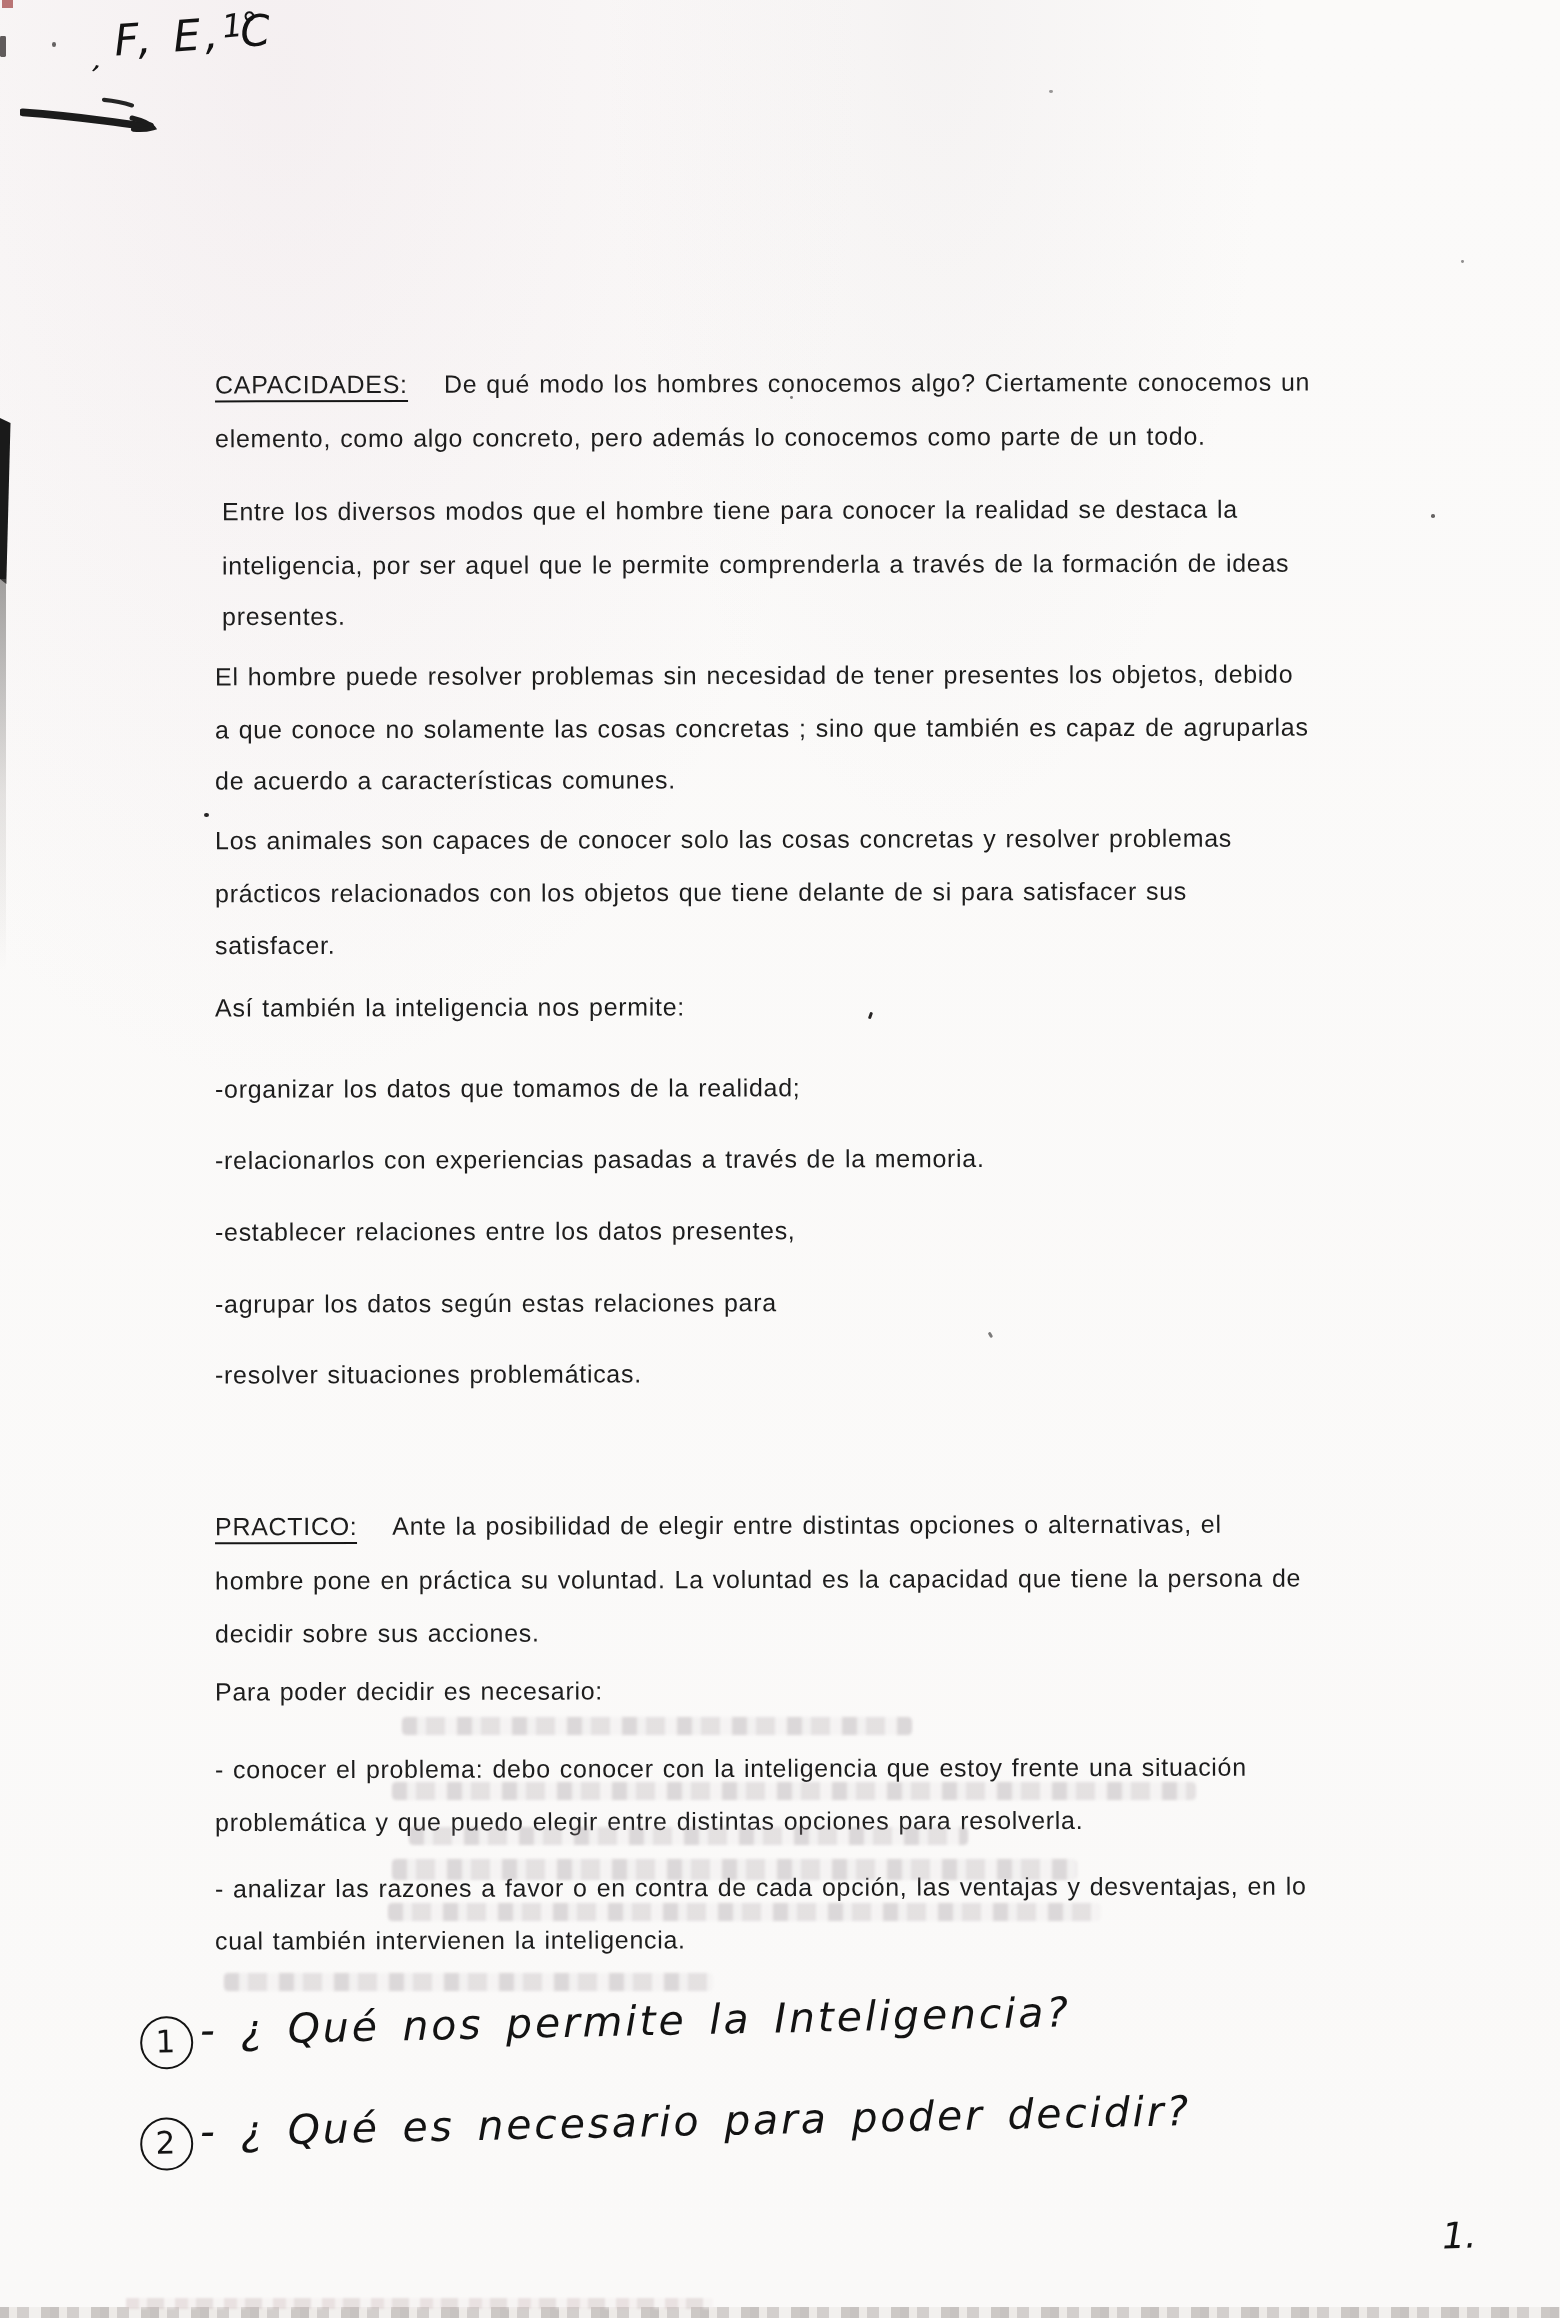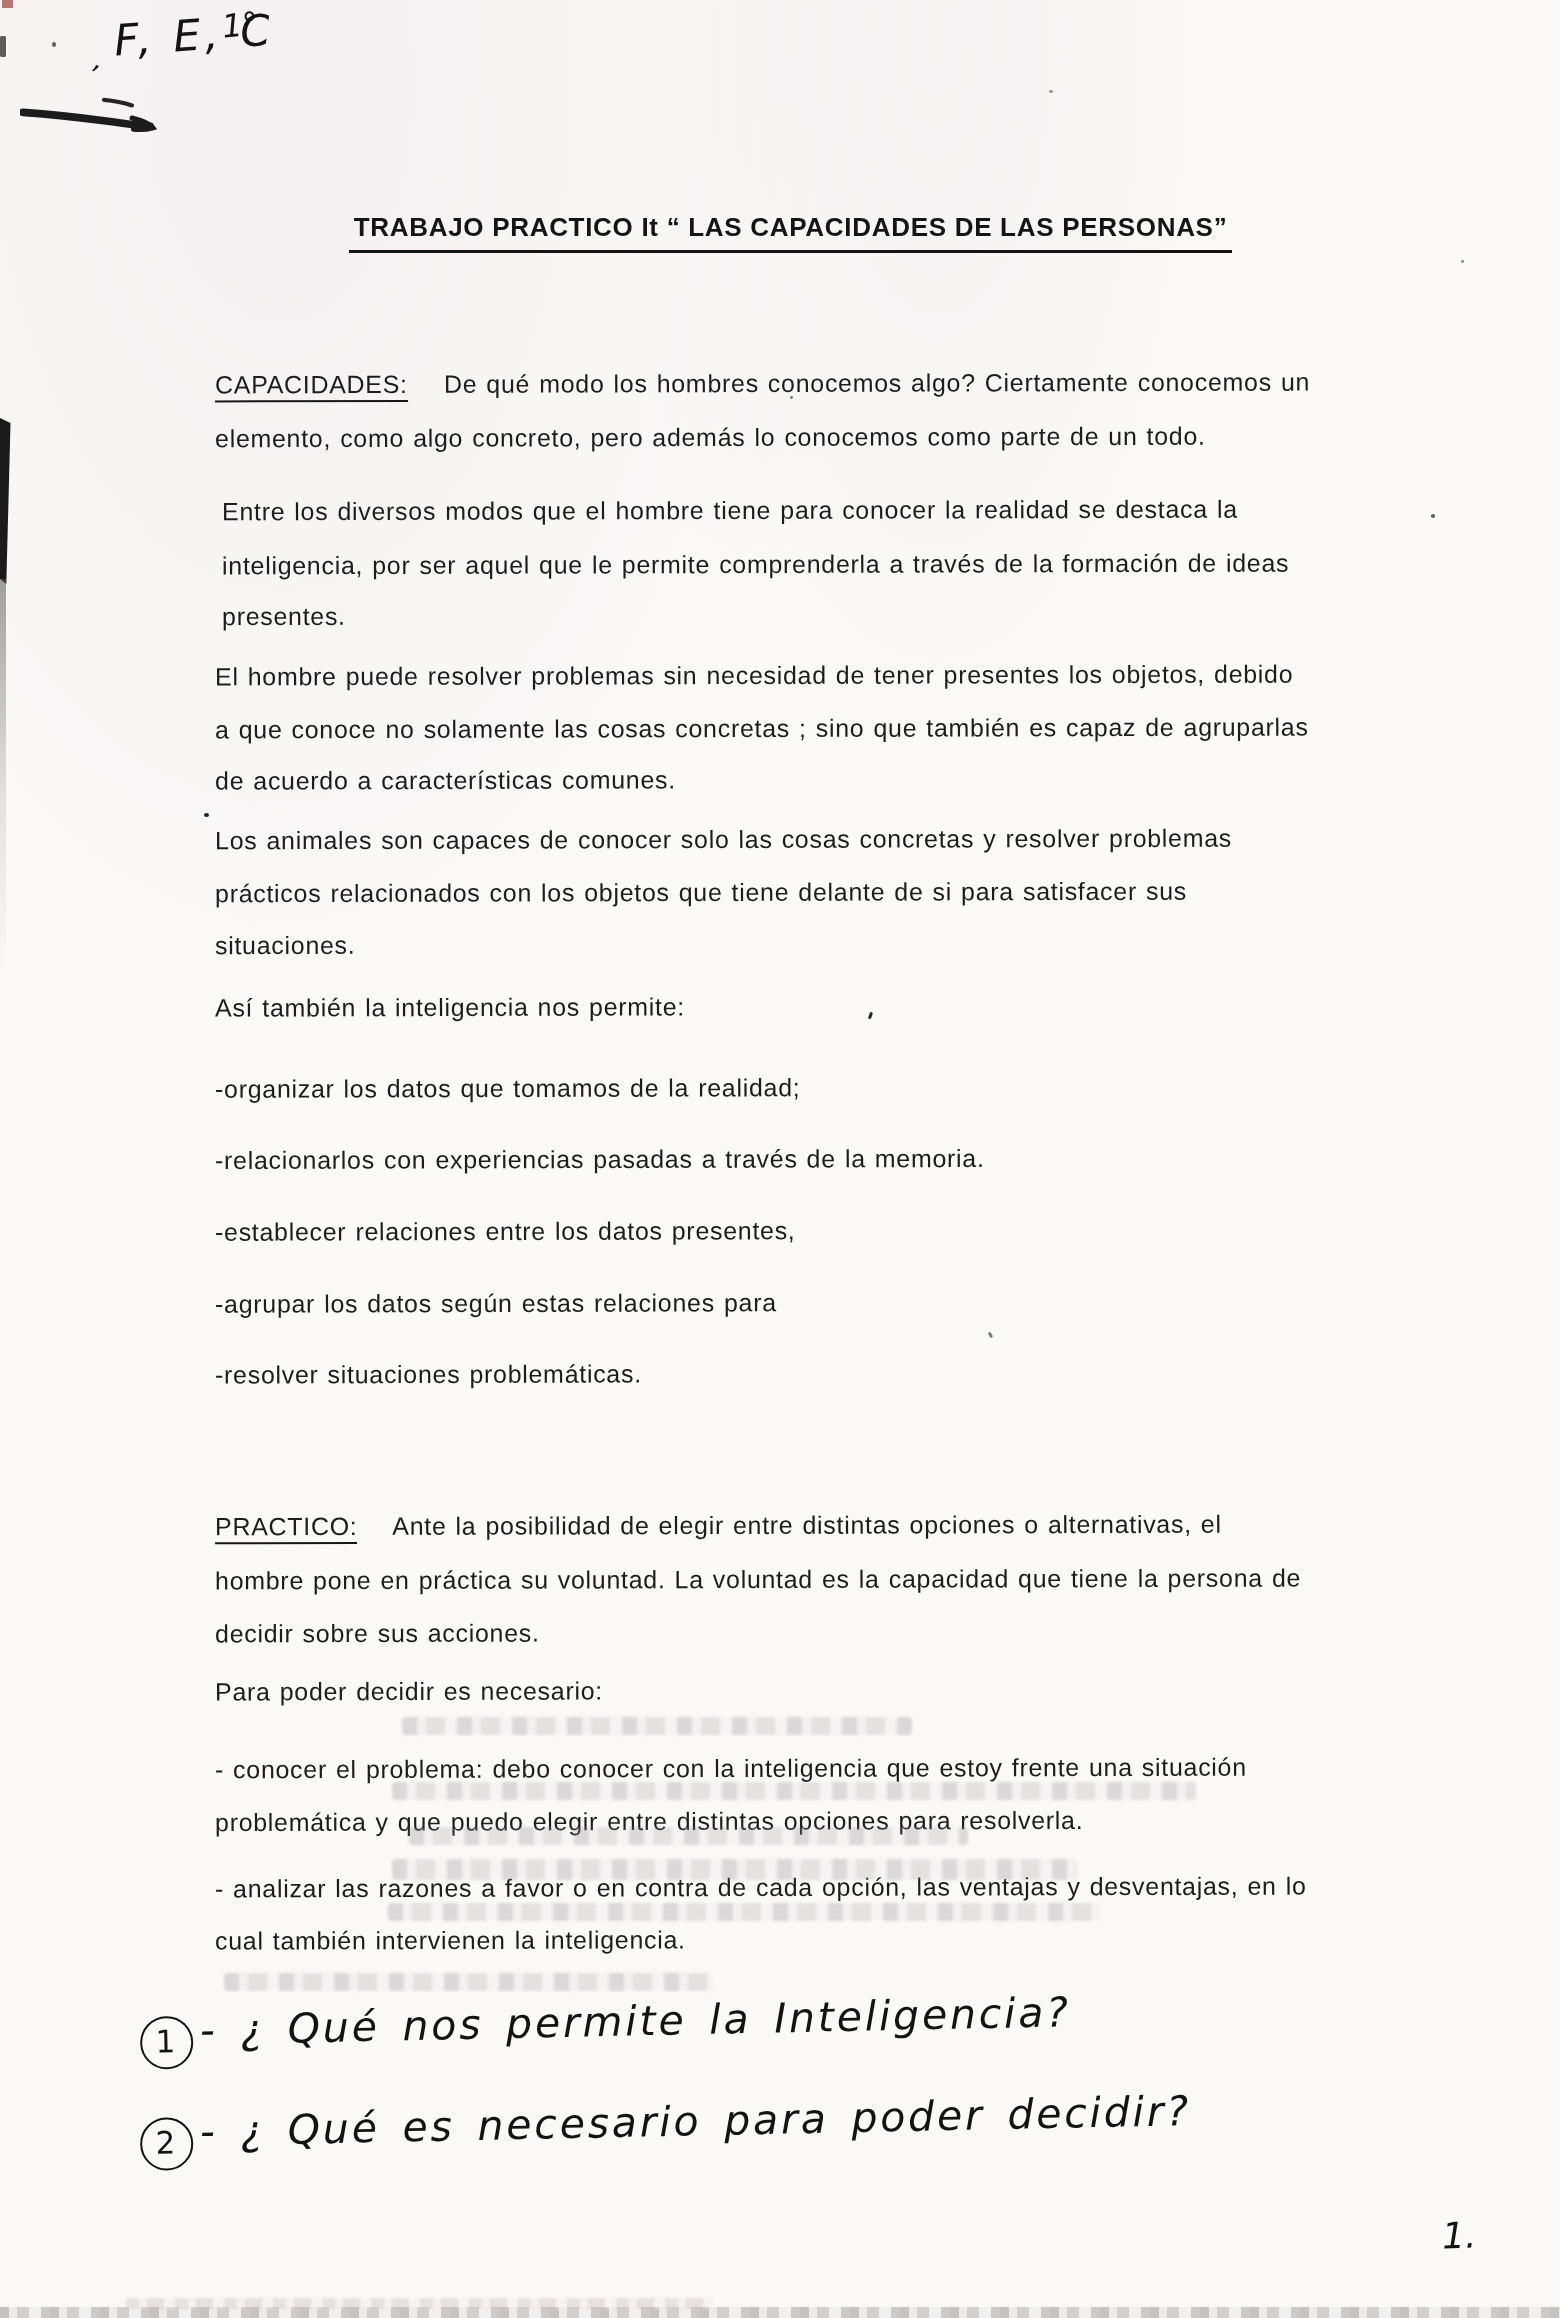--- a/index.html
+++ b/index.html
@@ -107,42 +107,39 @@
   <div class="hand hand-top" style="left:114px;top:9.8px;">F, E, C</div>
   <div class="hand hand-grade" style="left:222px;top:5.6px;">1°</div>
 
   <svg class="artifact" style="left:19.6px;top:90px;" width="154" height="56" viewBox="0 0 220 80">
     <path d="M4 32 Q 60 36 120 44 T 186 52" stroke="#1c1c1c" stroke-width="11" fill="none" stroke-linecap="round"></path>
     <path d="M160 40 q 24 6 30 14 q -14 4 -28 2" stroke="#1c1c1c" stroke-width="7" fill="none" stroke-linecap="round"></path>
     <path d="M120 14 q 22 2 40 8" stroke="#242424" stroke-width="6" fill="none" stroke-linecap="round"></path>
   </svg>
   <div class="hand" style="left:95px;top:43px;font-size:28px;transform:rotate(14deg);">,</div>
 
-  <div class="title-wrap">
-    <span class="title-text">TRABAJO PRACTICO It “ LAS CAPACIDADES DE LAS PERSONAS”</span>
-  </div>
 
   <div class="tline" style="top:369px;">
     <span class="section-label">CAPACIDADES:</span>
     <span>&nbsp;&nbsp;</span>
     <span>De qué modo los hombres conocemos algo? Ciertamente conocemos un</span>
   </div>
   <div class="tline" style="top:423px;">elemento, como algo concreto, pero además lo conocemos como parte de un todo.</div>
 
   <div class="tline" style="top:496px;left:222px;">Entre los diversos modos que el hombre tiene para conocer la realidad se destaca la</div>
   <div class="tline" style="top:550px;left:222px;">inteligencia, por ser aquel que le permite comprenderla a través de la formación de ideas</div>
   <div class="tline" style="top:602px;left:222px;">presentes.</div>
 
   <div class="tline" style="top:661px;">El hombre puede resolver problemas sin necesidad de tener presentes los objetos, debido</div>
   <div class="tline" style="top:714px;">a que conoce no solamente las cosas concretas ; sino que también es capaz de agruparlas</div>
   <div class="tline" style="top:766px;">de acuerdo a características comunes.</div>
 
   <div class="tline" style="top:825px;">Los animales son capaces de conocer solo las cosas concretas y resolver problemas</div>
   <div class="tline" style="top:878px;">prácticos relacionados con los objetos que tiene delante de si para satisfacer sus</div>
-  <div class="tline" style="top:931px;">situaciones.</div>
+  <div class="tline" style="top:931px;">satisfacer.</div>
 
   <div class="tline" style="top:993px;">Así también la inteligencia nos permite:</div>
 
   <div class="tline" style="top:1074px;">-organizar los datos que tomamos de la realidad;</div>
   <div class="tline" style="top:1145px;">-relacionarlos con experiencias pasadas a través de la memoria.</div>
   <div class="tline" style="top:1217px;">-establecer relaciones entre los datos presentes,</div>
   <div class="tline" style="top:1289px;">-agrupar los datos según estas relaciones para</div>
   <div class="tline" style="top:1360px;">-resolver situaciones problemáticas.</div>
 
   <div class="tline" style="top:1511px;">

